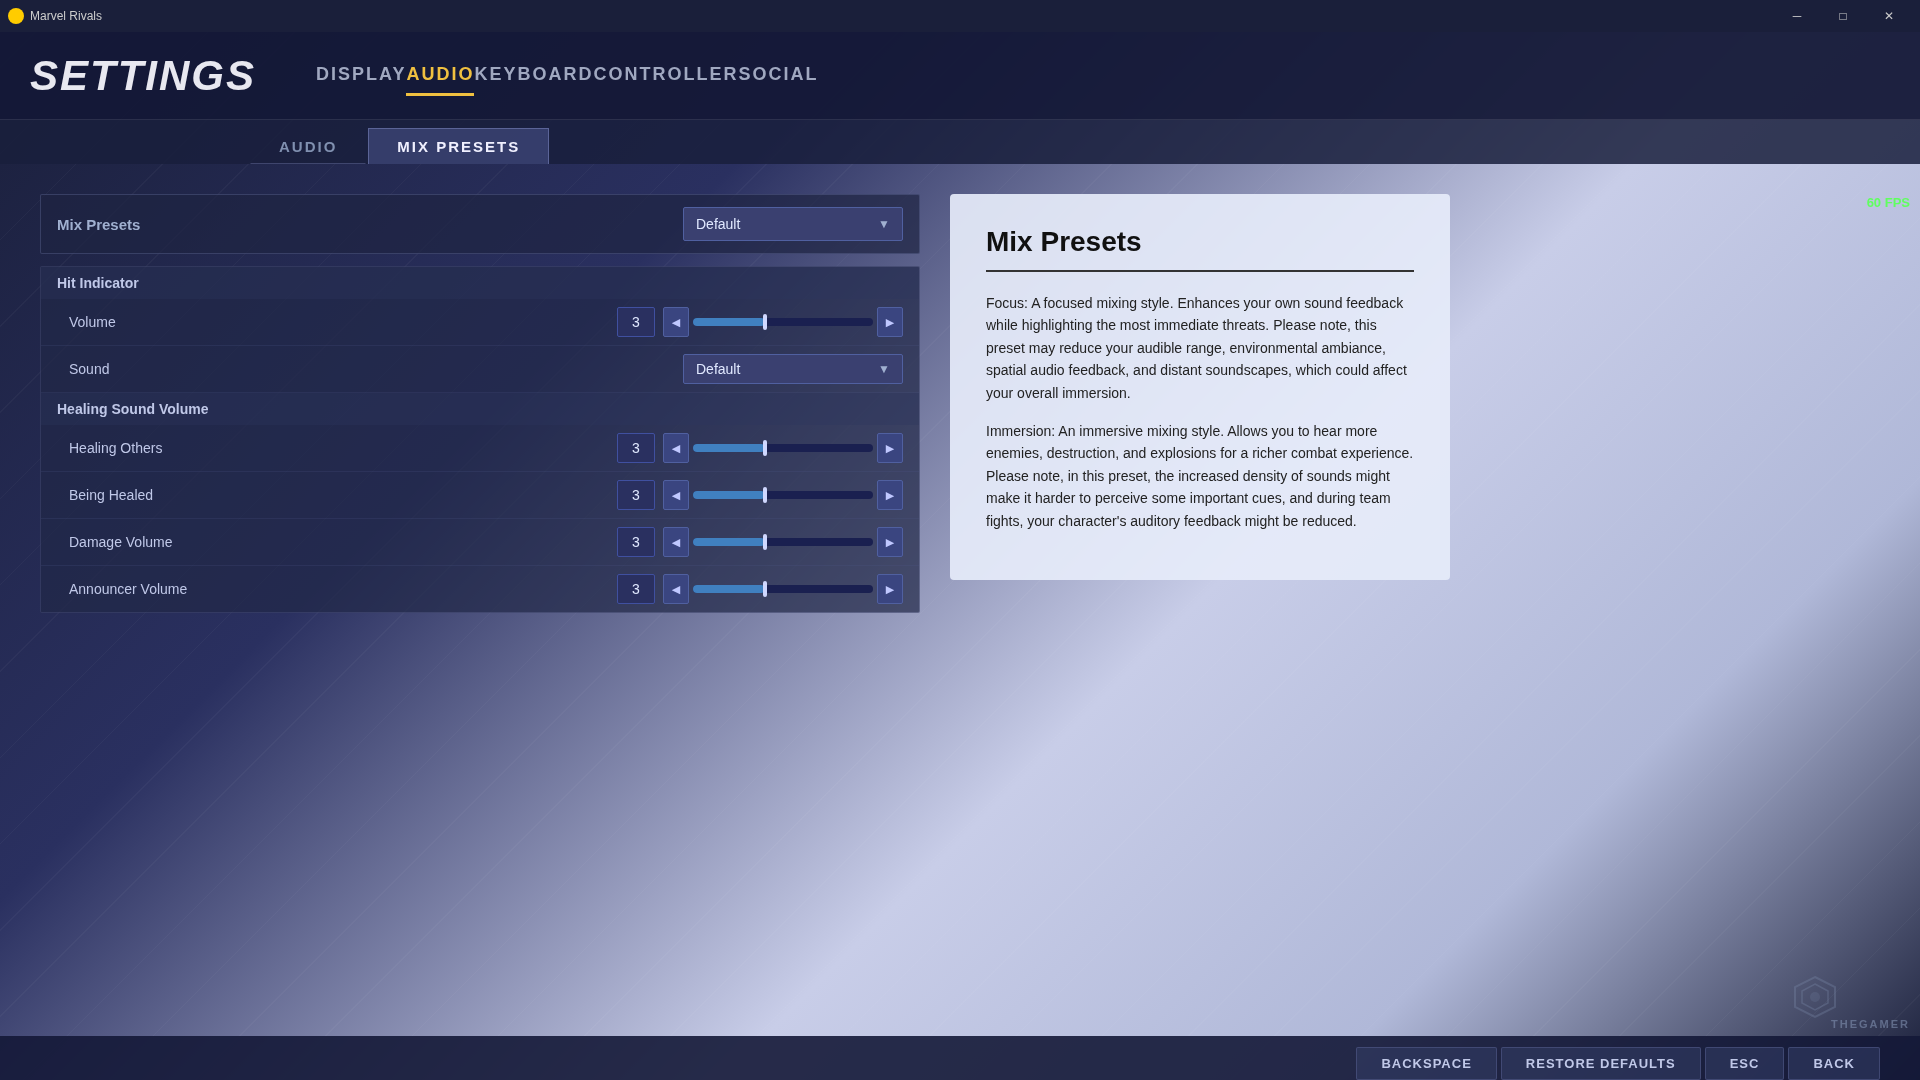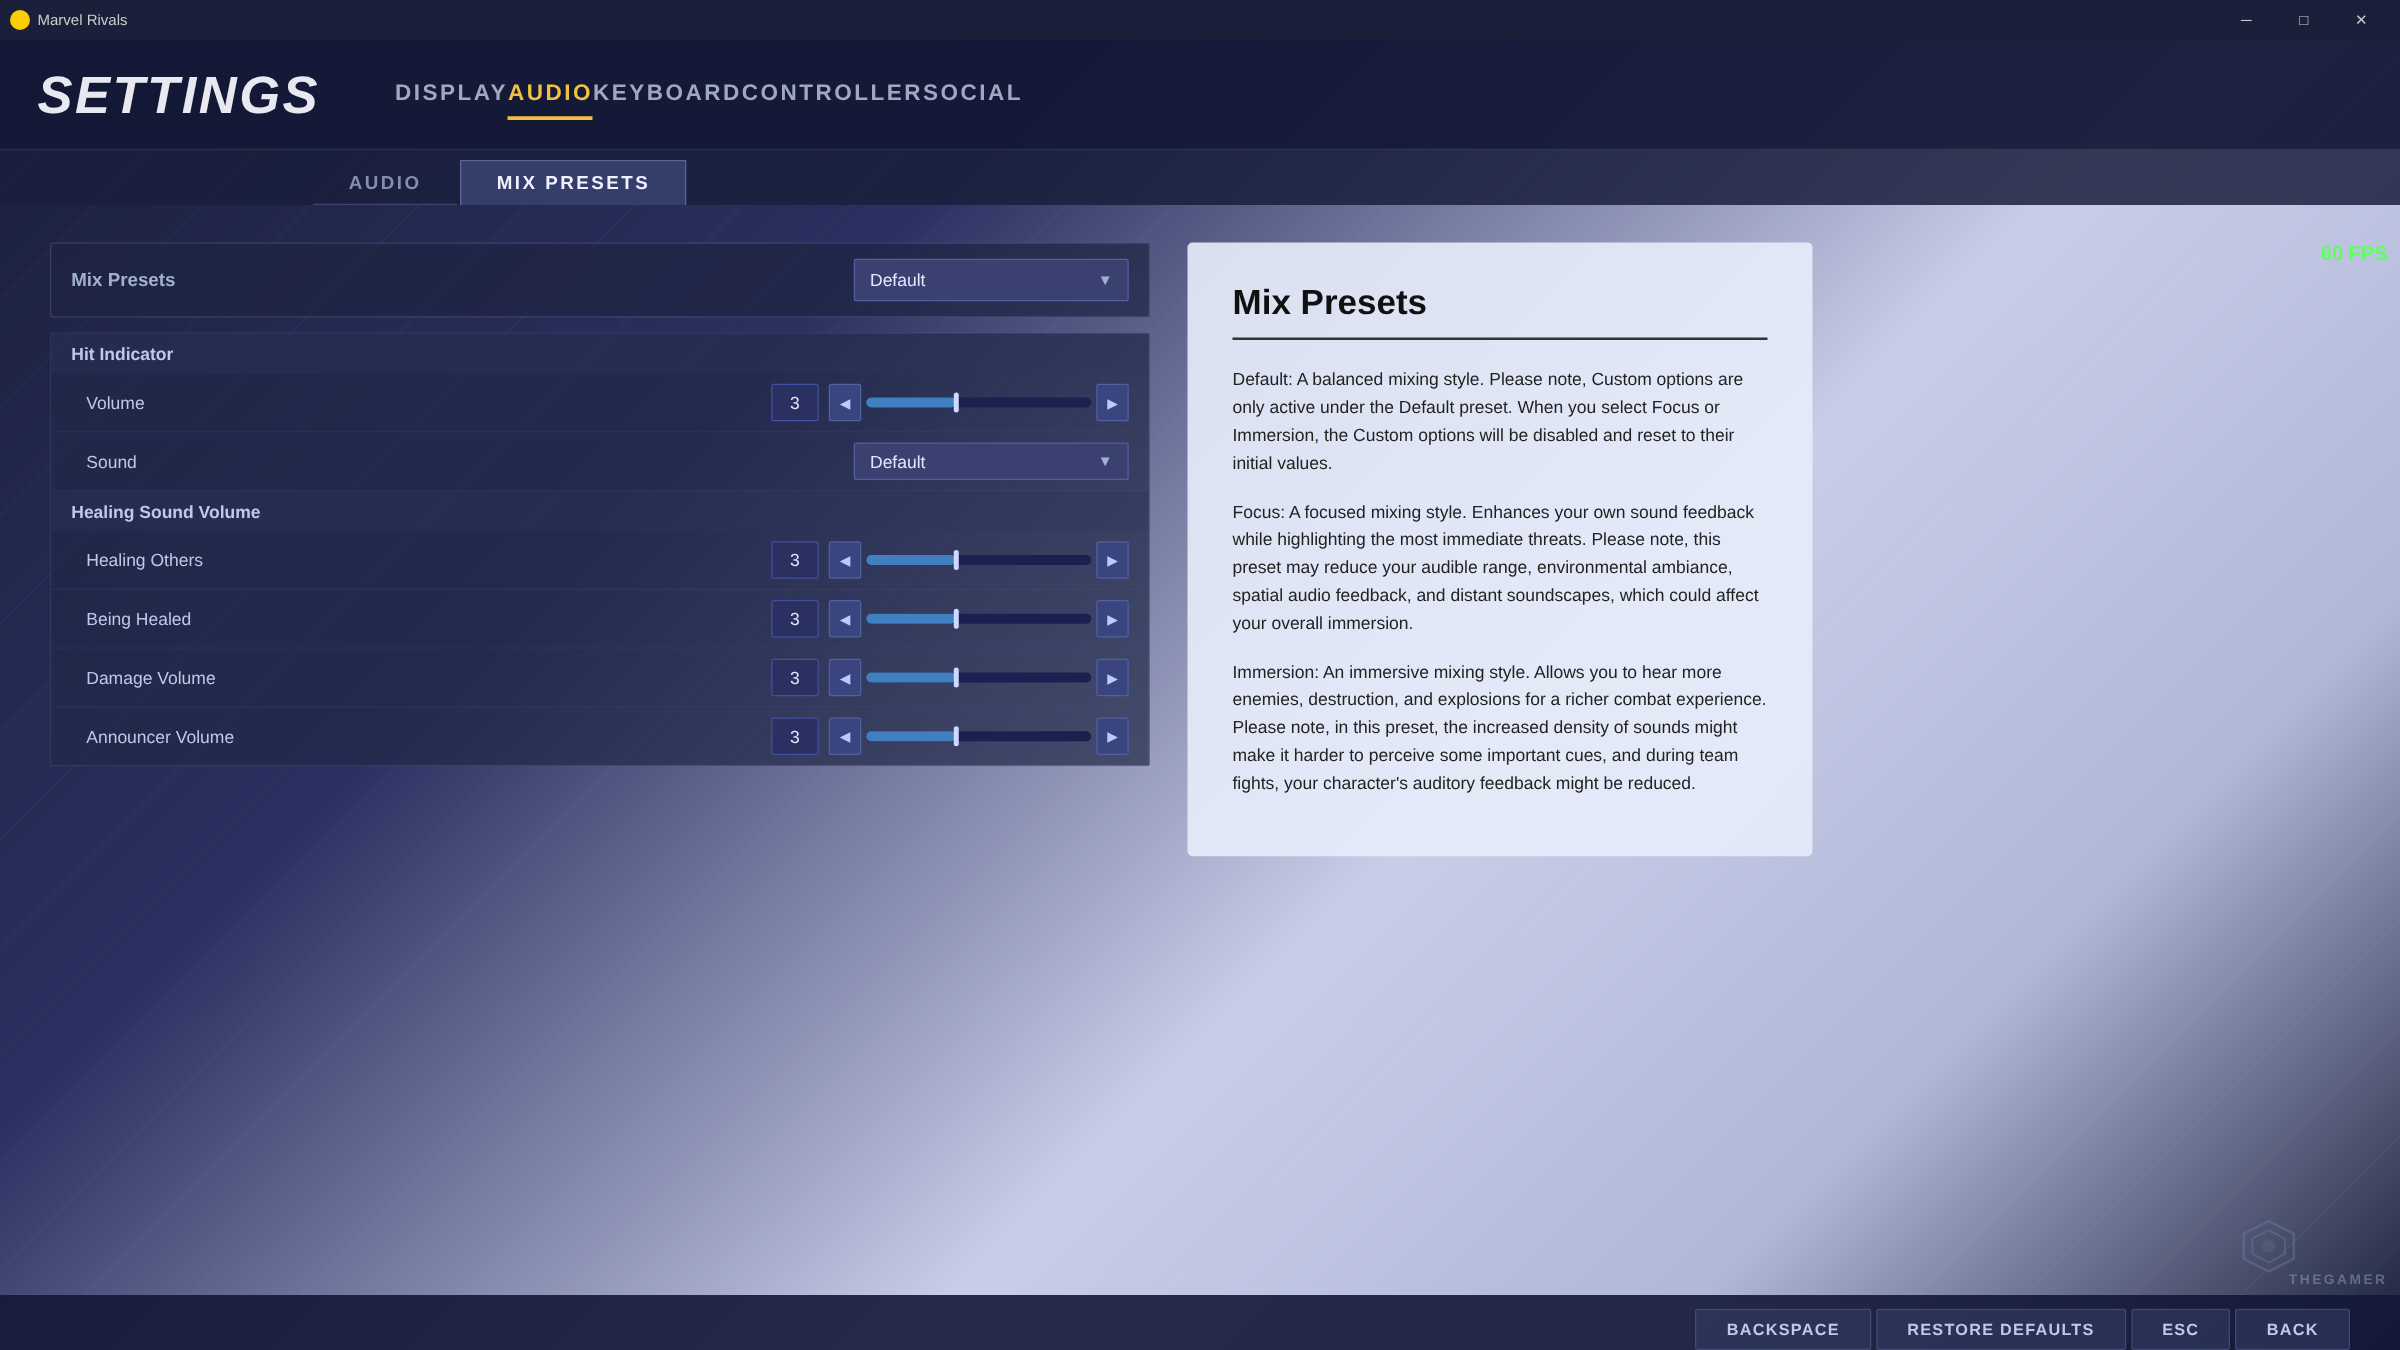--- a/index.html
+++ b/index.html
@@ -173,21 +173,21 @@
     .sub-tab:not(.active) {
       border-bottom: 1px solid rgba(150,160,220,0.3);
     }
 
     
     .fps-badge {
       position: absolute;
       top: 195px;
       right: 10px;
       color: #60ff60;
-      font-size: 16px;
+      font-size: 13px;
       font-weight: 700;
       z-index: 60;
     }
 
     
     .main-content {
       position: absolute;
       top: 164px;
       left: 0;
       right: 0;
@@ -573,22 +573,20 @@
           </div>
           <div class="slider-btn">▶</div>
         </div>
       </div>
 
     </div>
   </div>
 
   <div class="info-panel">
     <div class="info-title">Mix Presets</div>
-    <p class="info-text">Default: A balanced mixing style.
-Please note, Custom options are only active under the Default preset. When you select Focus or Immersion, the Custom options will be disabled and reset to their initial values.</p>
     <p class="info-text">Focus: A focused mixing style.
 Enhances your own sound feedback while highlighting the most immediate threats. Please note, this preset may reduce your audible range, environmental ambiance, spatial audio feedback, and distant soundscapes, which could affect your overall immersion.</p>
     <p class="info-text">Immersion: An immersive mixing style.
 Allows you to hear more enemies, destruction, and explosions for a richer combat experience. Please note, in this preset, the increased density of sounds might make it harder to perceive some important cues, and during team fights, your character's auditory feedback might be reduced.</p>
   </div>
 
 </div>
 
 <div class="bottom-bar">
   <button class="bottom-btn">BACKSPACE</button>

